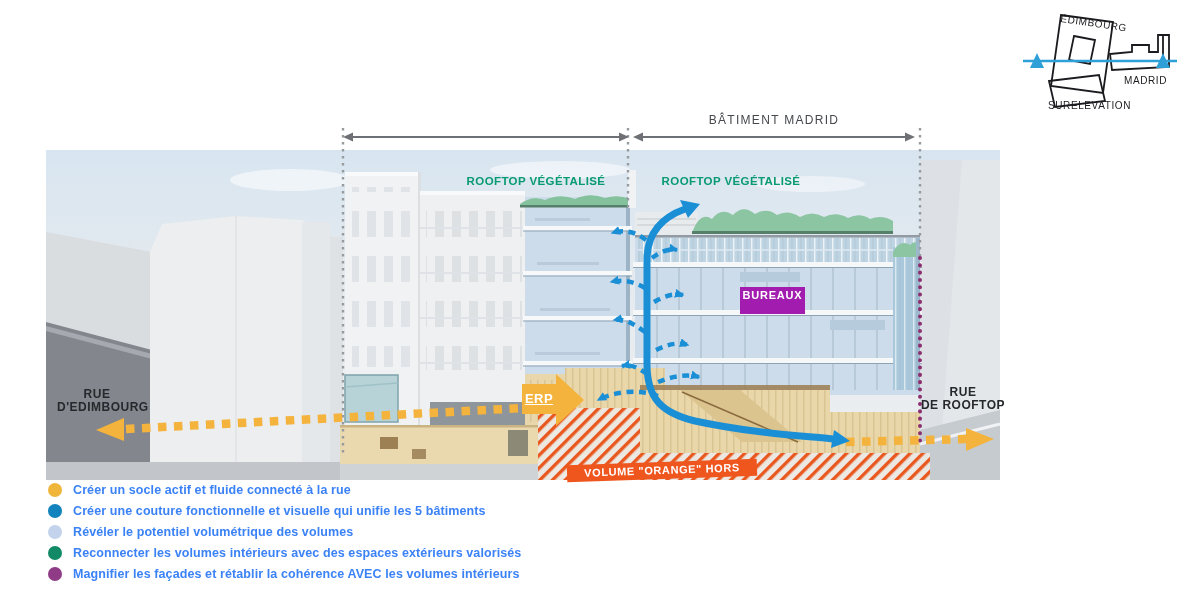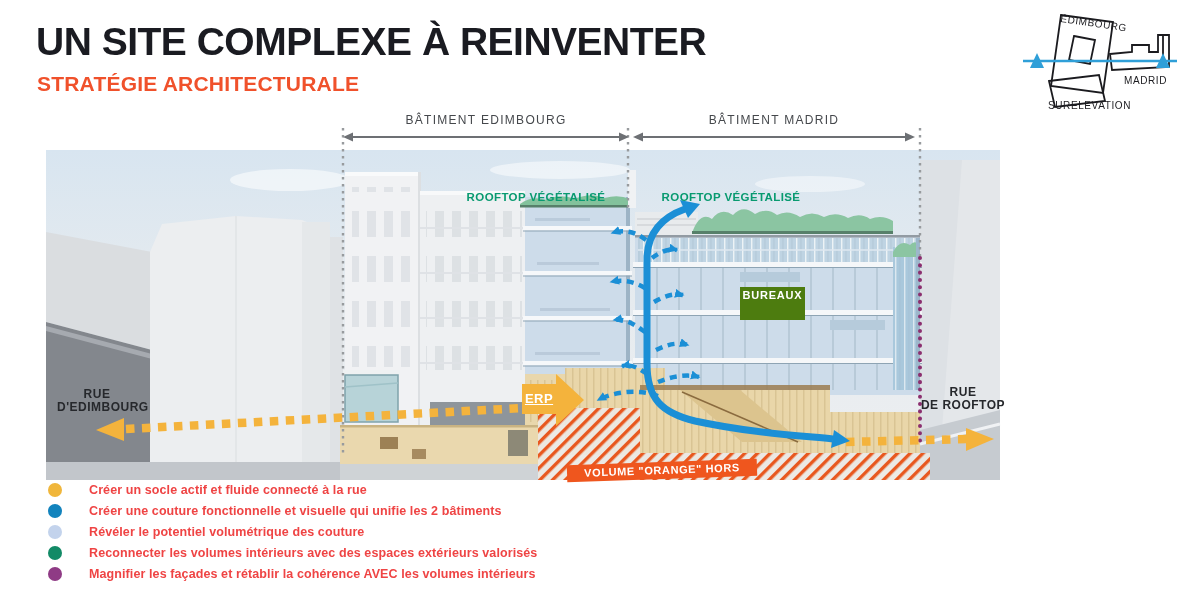--- a/index.html
+++ b/index.html
@@ -12,43 +12,41 @@
          color:#f0512b;letter-spacing:0.2px;white-space:nowrap;}
 
   #logo{position:absolute;left:1022px;top:4px;width:156px;height:108px;}
   #logo text{font-family:"Liberation Sans",sans-serif;font-size:10px;fill:#1b1b1f;letter-spacing:0.6px;}
 
   #illus{position:absolute;left:40px;top:112px;width:965px;height:372px;}
   #illus svg.base{position:absolute;left:0;top:0;}
 
   .lbl{position:absolute;text-align:center;}
   .dim-label{font-size:12px;color:#45484c;letter-spacing:1.3px;font-weight:400;}
-  .rooftop{font-size:11.5px;font-weight:800;color:#089a70;letter-spacing:0.4px;white-space:nowrap;margin-top:16px;}
-  .badge-bureaux{position:absolute;left:700px;top:175px;width:65px;height:33px;line-height:16px;
-      background:#4d7c0f;color:#fff;font-size:11px;font-weight:800;letter-spacing:0.8px;text-align:center;}
+  .rooftop{font-size:11.5px;font-weight:800;color:#089a70;letter-spacing:0.4px;white-space:nowrap;}
+  .badge-bureaux{position:absolute;left:700px;top:175px;width:65px;height:27px;line-height:16px;
+      background:#a21caf;color:#fff;font-size:11px;font-weight:800;letter-spacing:0.8px;text-align:center;}
   .erp-label{position:absolute;left:482px;top:279px;width:34px;text-align:center;
       color:#fff;font-size:13px;font-weight:800;letter-spacing:0.5px;text-decoration:underline;}
   .badge-volume{position:absolute;left:527px;top:350px;width:190px;height:17px;line-height:17px;
       background:#ef561e;color:#fff;font-size:11px;font-weight:800;letter-spacing:0.6px;text-align:center;
       transform:rotate(-2deg);}
   .street{font-size:12px;font-weight:800;color:#26282c;line-height:13px;letter-spacing:0.5px;}
   .passage{font-size:11px;font-weight:600;color:#4a4d51;letter-spacing:0.6px;}
 
   #legend{position:absolute;left:48px;top:482px;}
   .leg-row{display:flex;align-items:center;margin-bottom:6px;height:15px;}
   .leg-dot{width:14px;height:14px;border-radius:50%;flex:0 0 14px;margin-right:11px;}
-  .leg-text{font-size:12.5px;font-weight:700;color:#ef4444;letter-spacing:0.1px;white-space:nowrap;margin-left:16px;}
+  .leg-text{font-size:12.5px;font-weight:700;color:#3b82f6;letter-spacing:0.1px;white-space:nowrap;}
 </style>
 </head>
 <body>
 
 <div id="slide">
 
-  <div class="title">UN SITE COMPLEXE À REINVENTER</div>
-  <div class="subtitle">STRATÉGIE ARCHITECTURALE</div>
 
   <svg id="logo" viewBox="0 0 156 108">
     <g fill="none" stroke="#1b1b1f" stroke-width="1.8">
       <path d="M 39,11 L 91,18 L 81,89 L 29,82 Z"></path>
       <path d="M 52,32 L 73,36 L 68,60 L 47,56 Z"></path>
       <path d="M 88,50 L 110,48 L 110,41 L 127,41 L 127,48 L 136,48 L 136,31 L 147,31 L 147,63 L 90,66 Z"></path>
       <path d="M 141,31 L 141,63"></path>
       <path d="M 27,77 L 77,71 L 83,97 L 33,103 Z"></path>
     </g>
     <g>
@@ -248,21 +246,20 @@
       <g stroke="#6d7074" stroke-width="2.2">
         <line x1="311" y1="25" x2="581" y2="25"></line>
         <polygon points="303,25 313,20.5 313,29.5" fill="#6d7074" stroke="none"></polygon>
         <polygon points="589,25 579,20.5 579,29.5" fill="#6d7074" stroke="none"></polygon>
         <line x1="601" y1="25" x2="867" y2="25"></line>
         <polygon points="593,25 603,20.5 603,29.5" fill="#6d7074" stroke="none"></polygon>
         <polygon points="875,25 865,20.5 865,29.5" fill="#6d7074" stroke="none"></polygon>
       </g>
     </svg>
 
-    <div class="lbl dim-label" style="left:310px;top:1px;width:272px;">BÂTIMENT EDIMBOURG</div>
     <div class="lbl dim-label" style="left:598px;top:1px;width:272px;">BÂTIMENT MADRID</div>
     <div class="lbl rooftop" style="left:396px;top:63px;width:200px;">ROOFTOP VÉGÉTALISÉ</div>
     <div class="lbl rooftop" style="left:591px;top:63px;width:200px;">ROOFTOP VÉGÉTALISÉ</div>
     <div class="badge-bureaux">BUREAUX</div>
     <div class="erp-label">ERP</div>
     <div class="badge-volume">VOLUME "ORANGE" HORS PROJET</div>
     <div class="lbl street" style="left:17px;top:276px;width:80px;">
       <div>RUE</div>
       <div>D'EDIMBOURG</div>
     </div>
@@ -272,25 +269,25 @@
     </div>
   </div>
 
   <div id="legend">
     <div class="leg-row">
       <span class="leg-dot" style="background-color: rgb(240, 182, 59);"></span>
       <span class="leg-text">Créer un socle actif et fluide connecté à la rue</span>
     </div>
     <div class="leg-row">
       <span class="leg-dot" style="background-color: rgb(18, 131, 189);"></span>
-      <span class="leg-text">Créer une couture fonctionnelle et visuelle qui unifie les 2 bâtiments</span>
+      <span class="leg-text">Créer une couture fonctionnelle et visuelle qui unifie les 5 bâtiments</span>
     </div>
     <div class="leg-row">
       <span class="leg-dot" style="background-color: rgb(195, 211, 236);"></span>
-      <span class="leg-text">Révéler le potentiel volumétrique des couture</span>
+      <span class="leg-text">Révéler le potentiel volumétrique des volumes</span>
     </div>
     <div class="leg-row">
       <span class="leg-dot" style="background-color: rgb(18, 138, 102);"></span>
       <span class="leg-text">Reconnecter les volumes intérieurs avec des espaces extérieurs valorisés</span>
     </div>
     <div class="leg-row">
       <span class="leg-dot" style="background-color: rgb(143, 59, 133);"></span>
       <span class="leg-text">Magnifier les façades  et rétablir la cohérence AVEC les volumes intérieurs</span>
     </div>
   </div>

